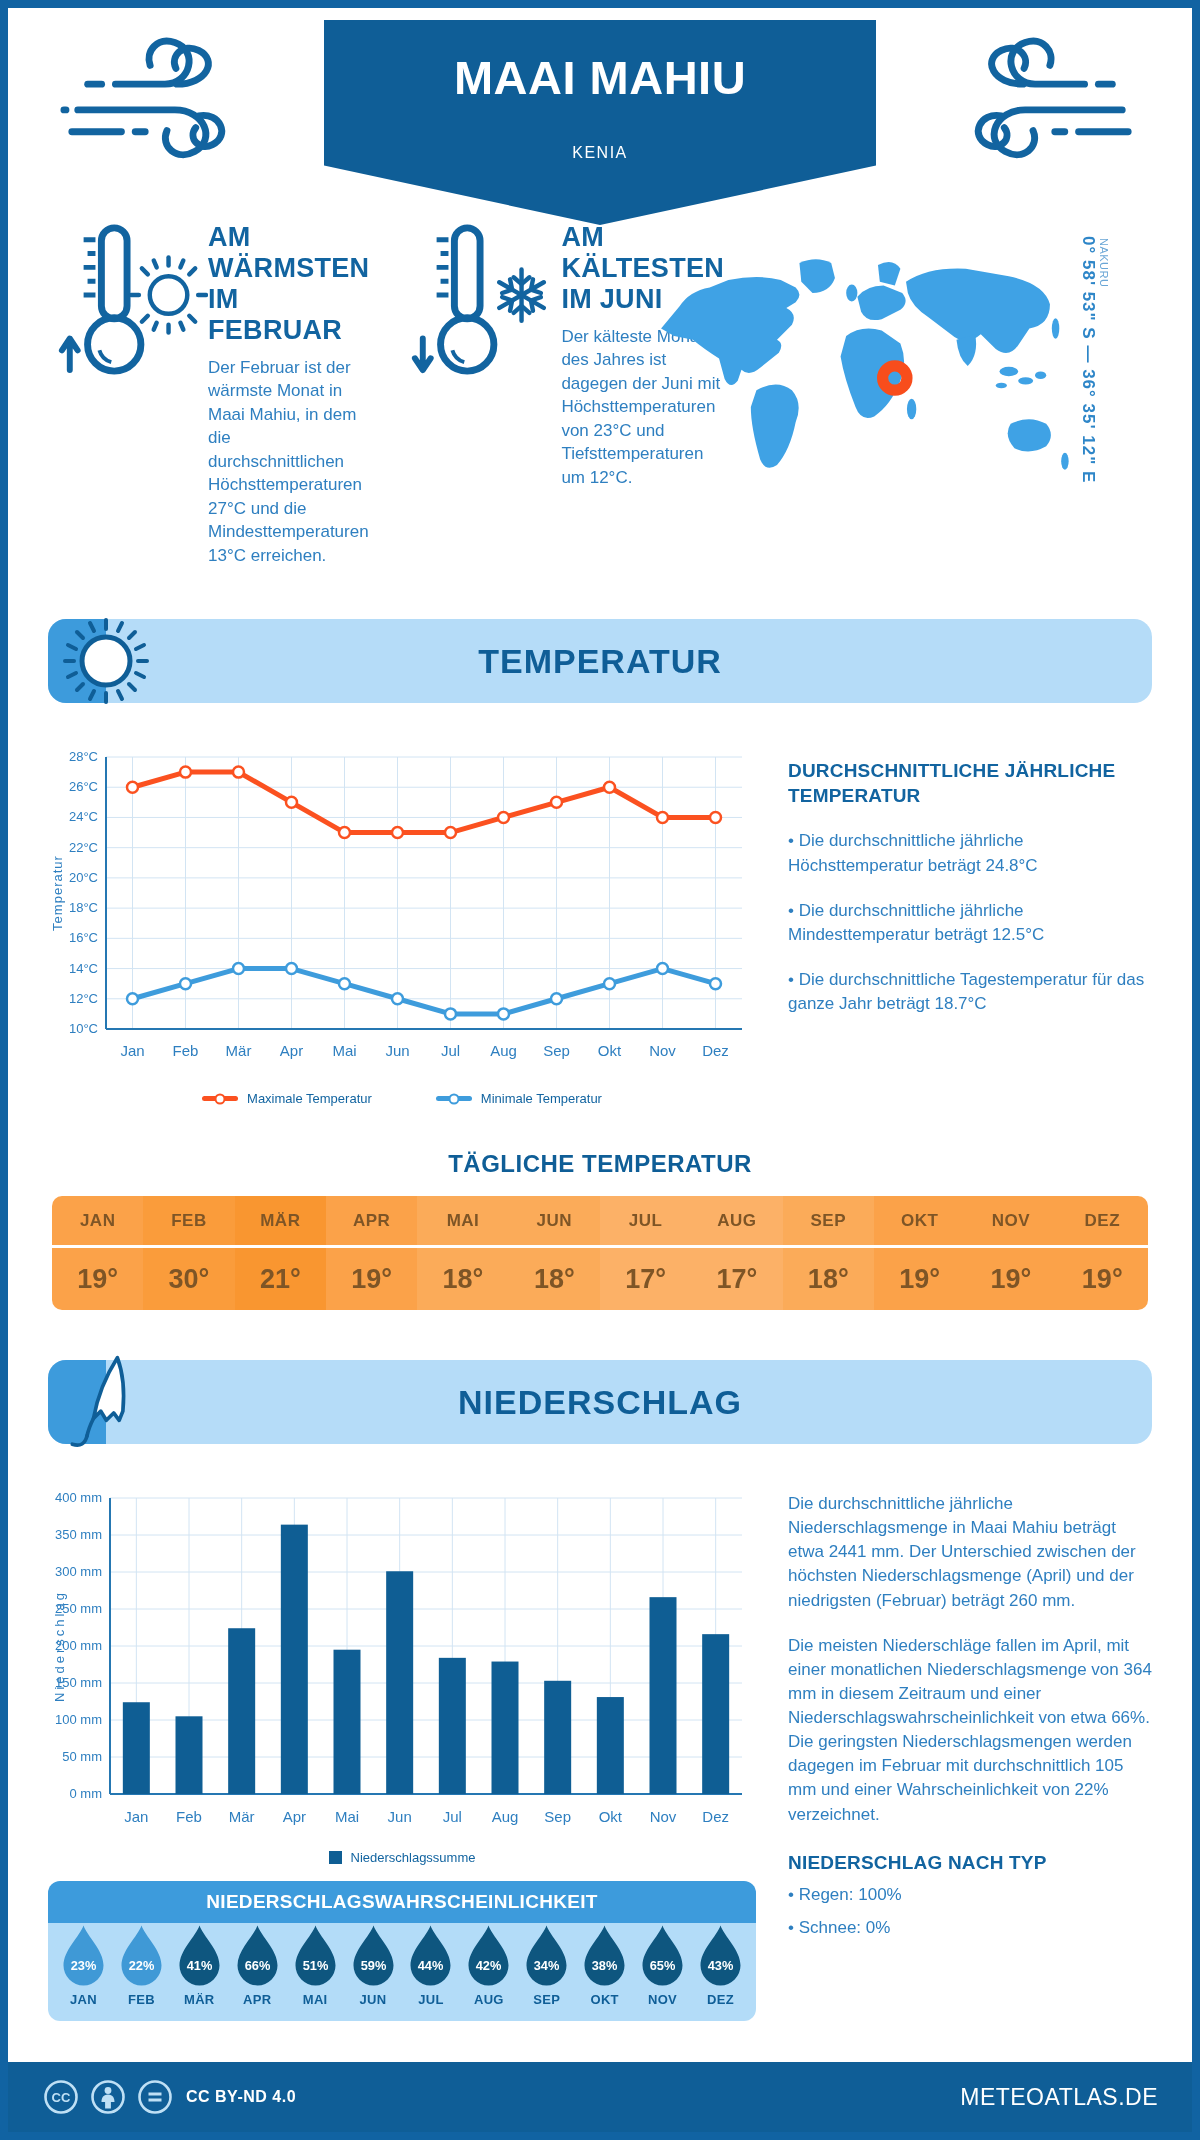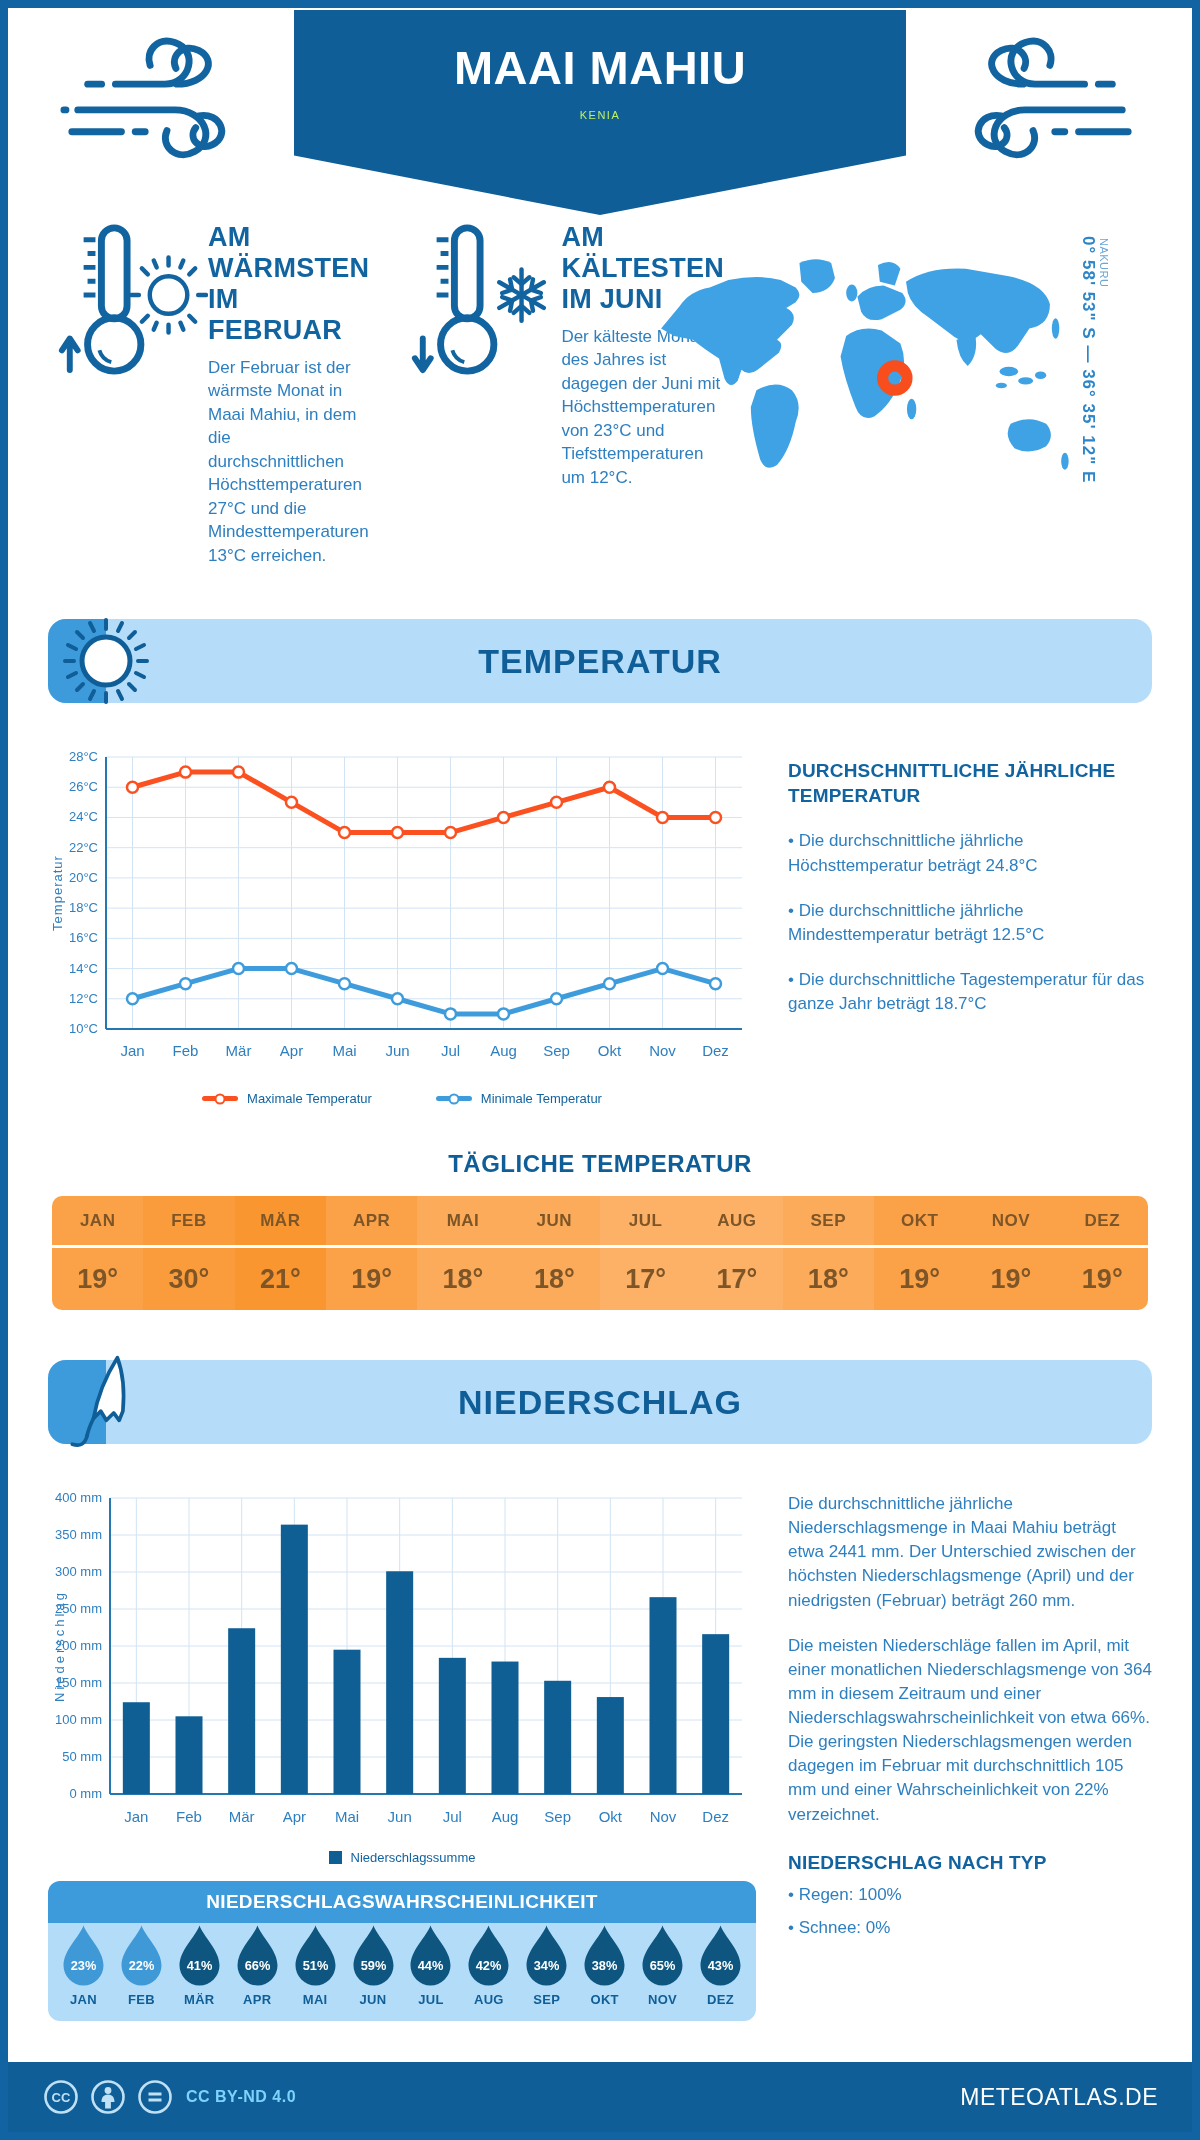--- a/index.html
+++ b/index.html
@@ -1,24 +1,24 @@
 <!DOCTYPE html>
 <html><head>
 <meta charset="utf-8">
 <style>
   html,body{margin:0;padding:0;background:#fff;}
   .page{width:1200px;height:2140px;box-sizing:border-box;border:8px solid #1163a2;position:relative;
         background:#fff;font-family:"Liberation Sans",sans-serif;overflow:hidden;}
   
   .header{position:relative;height:206px;}
-  .banner{position:absolute;left:50%;transform:translateX(-50%);top:2px;width:612px;height:205px;
+  .banner{position:absolute;left:50%;transform:translateX(-50%);top:12px;width:552px;height:205px;
           background:#0f5e97;clip-path:polygon(0 0,100% 0,100% 71%,50% 100%,0 71%);
           display:flex;flex-direction:column;align-items:center;}
   .banner h1{margin:30px 0 0;color:#fff;font-size:47px;letter-spacing:0.5px;font-weight:700;}
-  .banner .sub{margin-top:14px;color:#bef264;font-size:11px;letter-spacing:1.5px;font-weight:400;}
+  .banner .sub{margin-top:39px;color:#ffffff;font-size:16px;letter-spacing:1.5px;font-weight:400;}
   .wind{position:absolute;top:14px;width:208px;height:152px;}
   .wind.left{left:50px;}
   .wind.right{right:50px;transform:scaleX(-1);}
   
   .facts{display:flex;padding:2px 6px 0 48px;}
   .facts-col{width:592px;flex:none;display:flex;flex-direction:row;gap:40px;margin-top:4px;}
   .fact{display:flex;}
   .fact-icons{width:152px;height:158px;flex:none;}
   .fact-body h2{font-size:27px;color:#1264a0;margin:2px 0 10px;letter-spacing:0.3px;}
   .fact-body p{font-size:17px;line-height:1.38;color:#2e7fc0;margin:0;max-width:398px;}
@@ -61,21 +61,21 @@
   .prob-head{height:42px;background:#3d9bdc;color:#fff;display:flex;align-items:center;justify-content:center;
              font-weight:700;font-size:19px;letter-spacing:0.3px;}
   .prob-body{background:#b3dcf8;display:flex;padding:0 8px 14px;justify-content:space-between;}
   .drop{width:55px;text-align:center;}
   .drop svg{width:53px;height:64px;display:block;margin:0 auto;}
   .drop-month{font-size:13px;font-weight:700;color:#0f5e97;margin-top:5px;letter-spacing:0.3px;}
   
   .footer{position:absolute;left:0;right:0;bottom:0;height:70px;background:#0f5e97;display:flex;
           align-items:center;padding:0 34px;}
   .cc-group{display:flex;align-items:center;gap:9px;}
-  .license{color:#7dd3fc;font-weight:700;font-size:16px;margin-left:12px;letter-spacing:0.5px;}
+  .license{color:#ffffff;font-weight:700;font-size:16px;margin-left:12px;letter-spacing:0.5px;}
   .site{margin-left:auto;color:#fff;font-weight:400;font-size:23px;letter-spacing:0.5px;}
   svg text{font-family:"Liberation Sans",sans-serif;}
 </style>
 </head>
 <body>
 
 <div class="page">
 
   <div class="header">
     <svg class="wind left" viewBox="0 0 210 152" fill="none" stroke="#1264a0" stroke-width="7" stroke-linecap="round">

